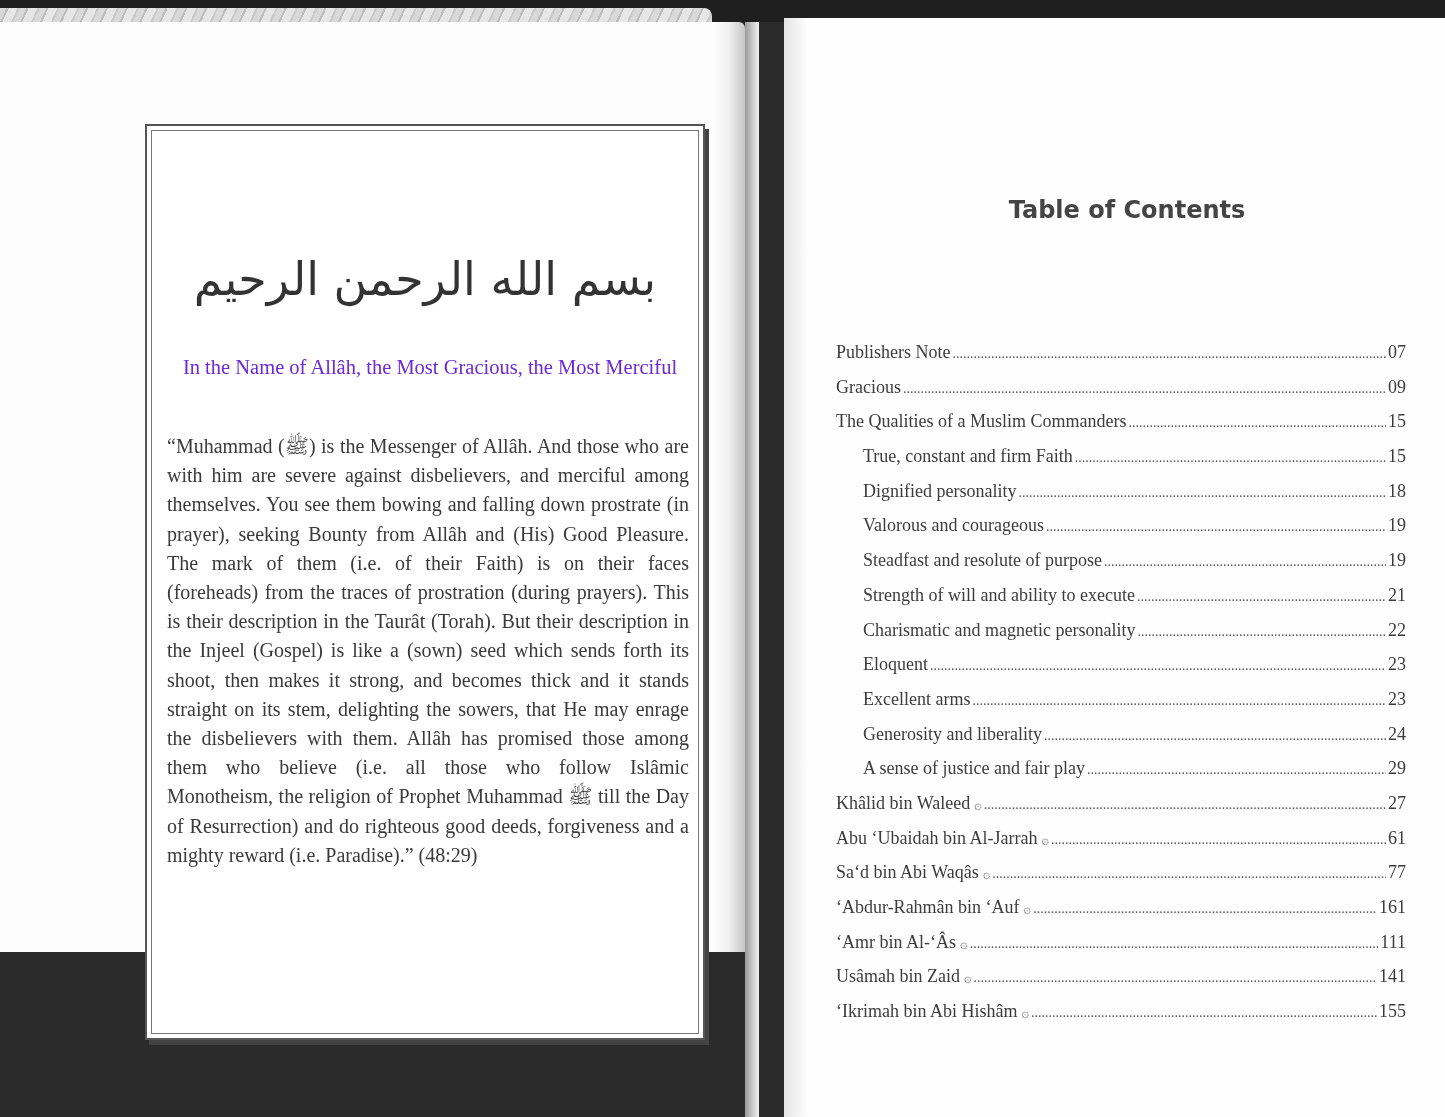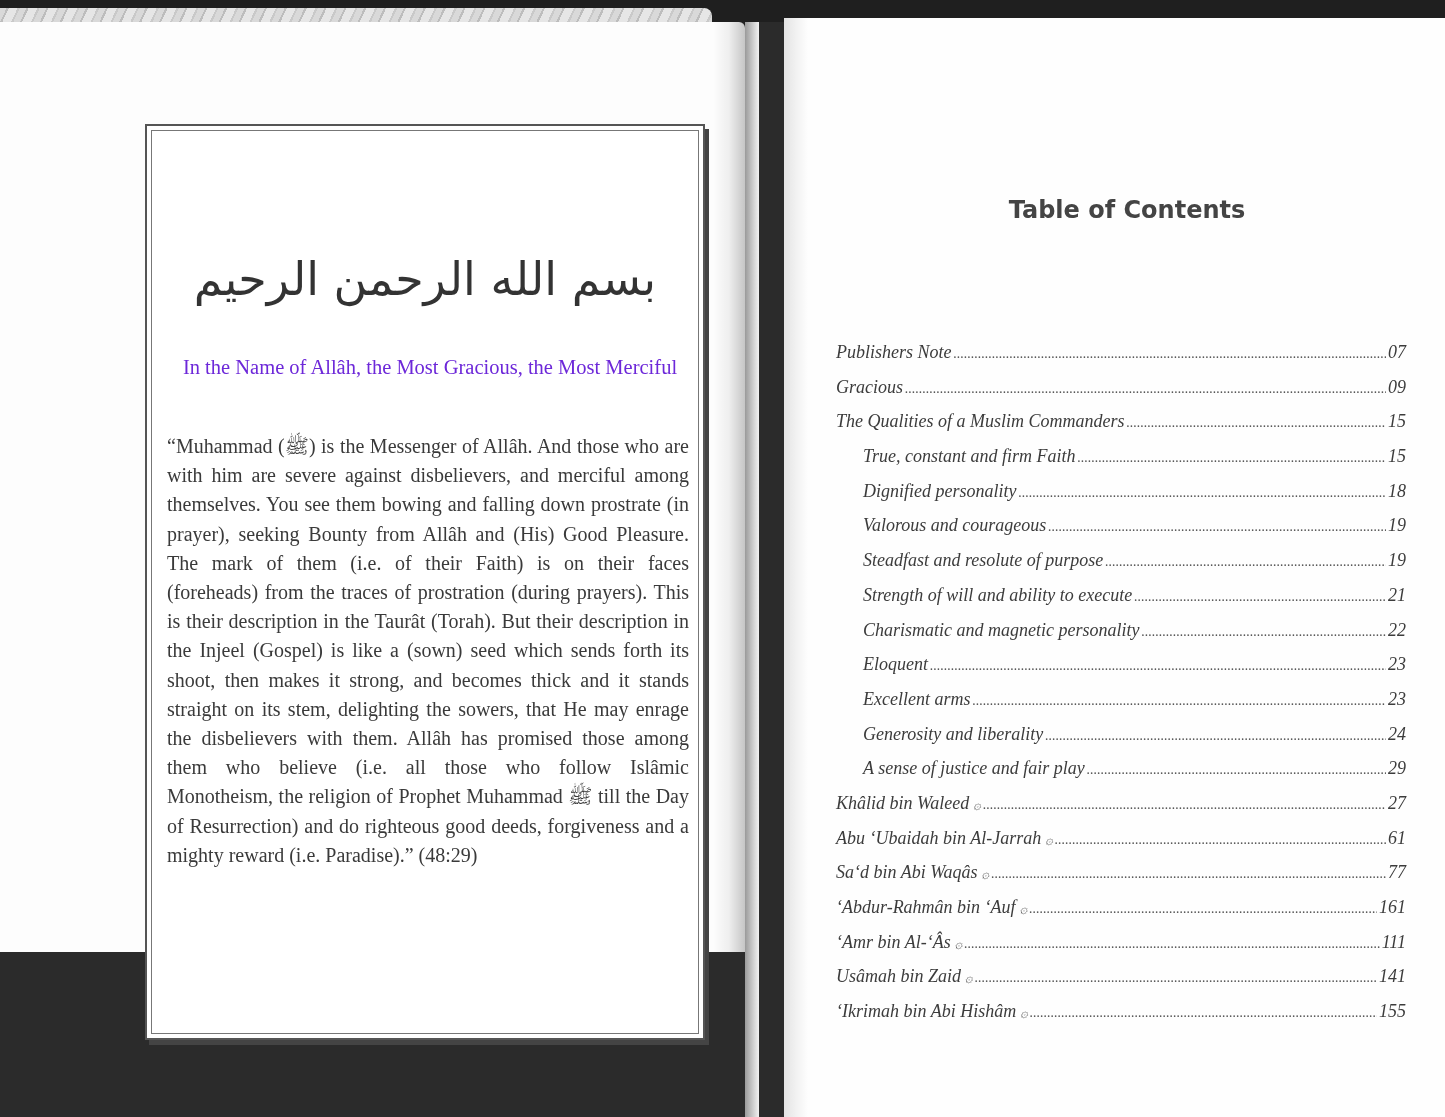--- a/index.html
+++ b/index.html
@@ -26,21 +26,21 @@
   .basmala{position:absolute;left:0;right:0;top:130px;text-align:center;font-size:46px;
            font-family:"DejaVu Sans",sans-serif;color:#333;line-height:1;letter-spacing:-2px;}
   .bismillah-line{position:absolute;left:20px;right:10px;top:230px;text-align:center;font-size:20.5px;color:#6d28d9;}
   .verse{position:absolute;left:20px;right:14px;top:270px;font-size:20px;line-height:29.2px;
          text-align:justify;color:#3a3a3a;margin-top:36px;}
   .verse .ref{white-space:nowrap;}
 
   
   .toc-title{position:absolute;left:0;width:686px;top:178px;text-align:center;
              font-family:"DejaVu Sans",sans-serif;font-weight:bold;font-size:24px;color:#444;}
-  .toc{position:absolute;left:52px;top:324px;width:570px;font-style:italic;}
+  .toc{position:absolute;left:52px;top:324px;width:570px;}
   .toc-row{display:flex;align-items:baseline;height:34.7px;font-size:18px;color:#3c3c3c;}
   .toc-row.sub{padding-left:27px;text-align:right;}
   .toc-label{white-space:nowrap;}
   .toc-dots{flex:1;overflow:hidden;white-space:nowrap;margin:0 2px;color:#555;font-size:14px;}
   .toc-dots::after{content:"........................................................................................................................................................................................................";}
   .toc-page{white-space:nowrap;}
   .honorific{font-family:"DejaVu Sans",sans-serif;font-size:13px;color:#555;margin-left:4px;}
 </style>
 </head>
 <body>

